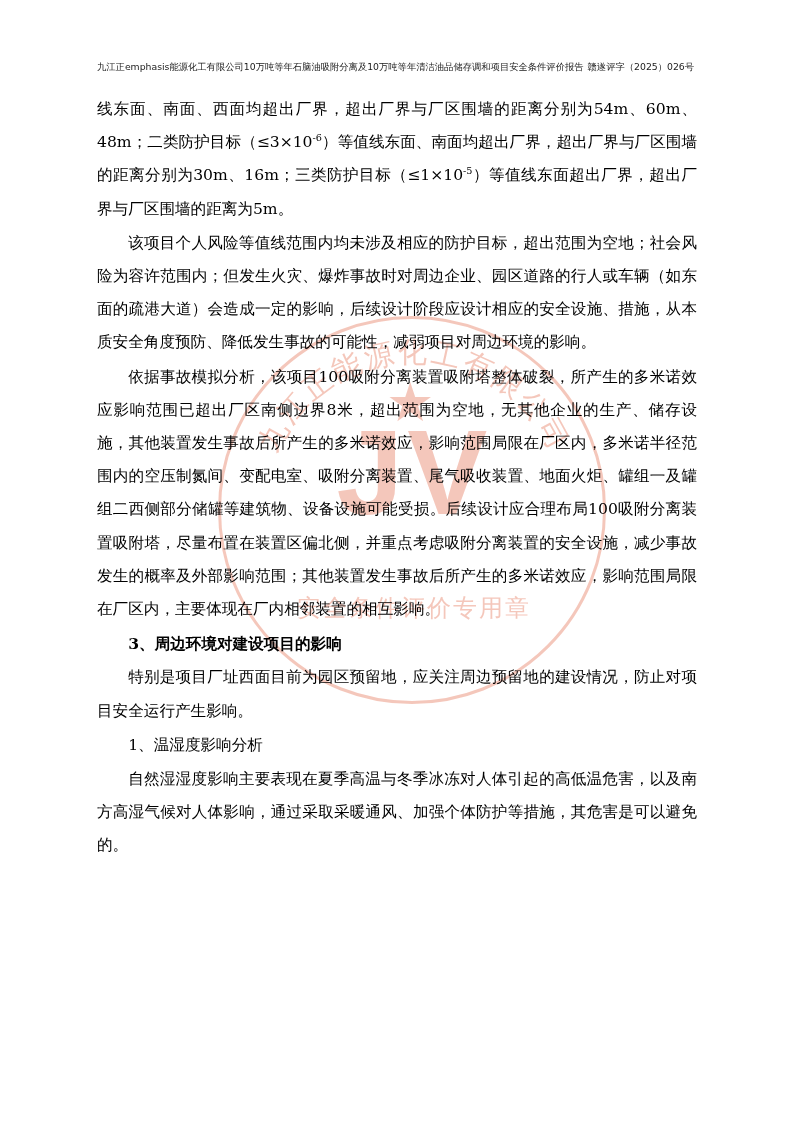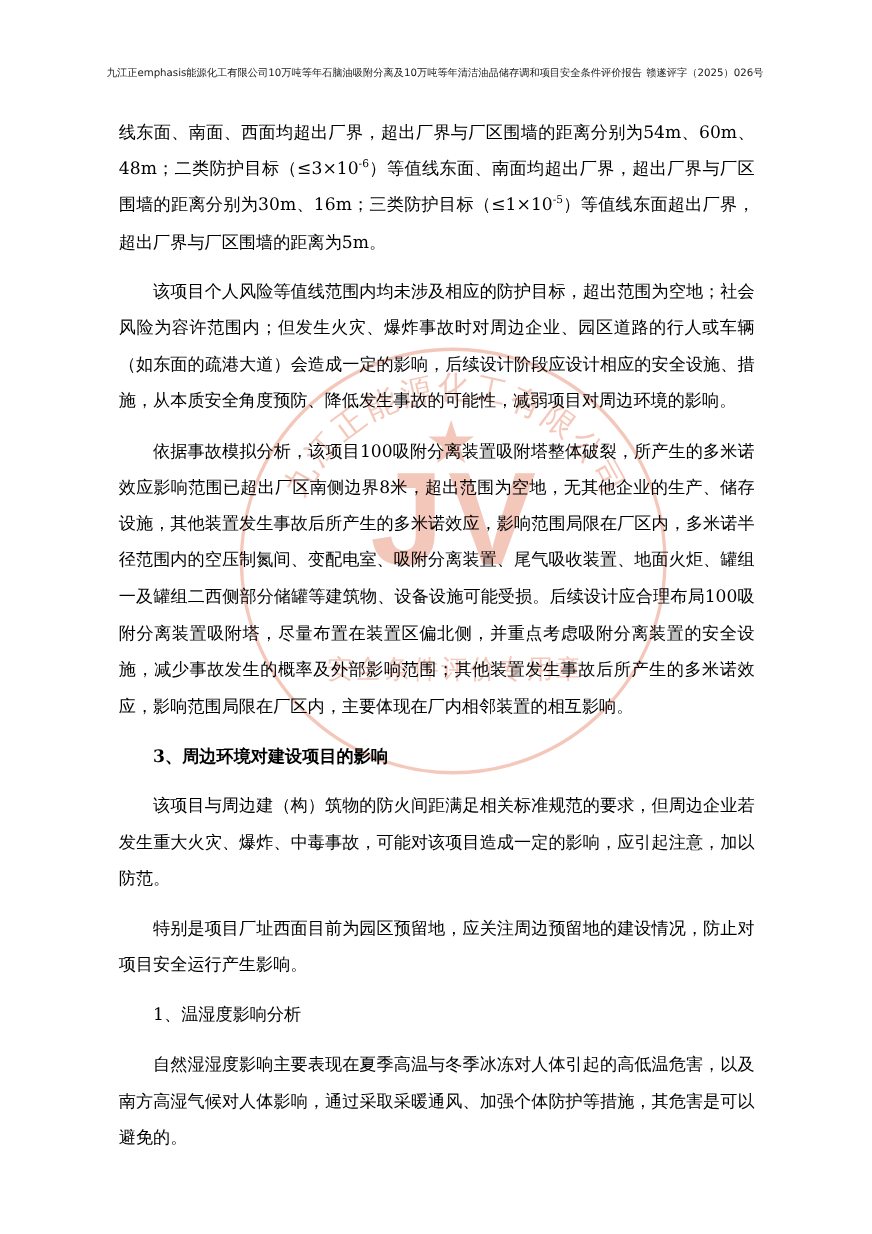--- a/index.html
+++ b/index.html
@@ -46,21 +46,21 @@
     top: 92px;
     left: 96px;
     width: 602px;
     font-size: 15.6px;
     line-height: 33.2px;
     text-align: justify;
     text-justify: inter-ideograph;
     color: #000000;
   }
   .content p {
-    margin: 12px;
+    margin: 1px;
     padding: 0;
   }
   .indent2 {
     text-indent: 2em;
   }
   .noindent {
     text-indent: 0;
   }
   .heading-num {
     text-indent: 2em;
@@ -183,21 +183,20 @@
   <div class="content">
 
     <p class="noindent"><span>线东面、南面、西面均超出厂界，超出厂界与厂区围墙的距离分别为54m、60m、48m；二类防护目标（≤3×10</span><sup>-6</sup><span>）等值线东面、南面均超出厂界，超出厂界与厂区围墙的距离分别为30m、16m；三类防护目标（≤1×10</span><sup>-5</sup><span>）等值线东面超出厂界，超出厂界与厂区围墙的距离为5m。</span></p>
 
     <p class="indent2">该项目个人风险等值线范围内均未涉及相应的防护目标，超出范围为空地；社会风险为容许范围内；但发生火灾、爆炸事故时对周边企业、园区道路的行人或车辆（如东面的疏港大道）会造成一定的影响，后续设计阶段应设计相应的安全设施、措施，从本质安全角度预防、降低发生事故的可能性，减弱项目对周边环境的影响。</p>
 
     <p class="indent2">依据事故模拟分析，该项目100吸附分离装置吸附塔整体破裂，所产生的多米诺效应影响范围已超出厂区南侧边界8米，超出范围为空地，无其他企业的生产、储存设施，其他装置发生事故后所产生的多米诺效应，影响范围局限在厂区内，多米诺半径范围内的空压制氮间、变配电室、吸附分离装置、尾气吸收装置、地面火炬、罐组一及罐组二西侧部分储罐等建筑物、设备设施可能受损。后续设计应合理布局100吸附分离装置吸附塔，尽量布置在装置区偏北侧，并重点考虑吸附分离装置的安全设施，减少事故发生的概率及外部影响范围；其他装置发生事故后所产生的多米诺效应，影响范围局限在厂区内，主要体现在厂内相邻装置的相互影响。</p>
 
     <p class="heading-num">3、周边环境对建设项目的影响</p>
 
-    <p class="indent2">该项目与周边建（构）筑物的防火间距满足相关标准规范的要求，但周边企业若发生重大火灾、爆炸、中毒事故，可能对该项目造成一定的影响，应引起注意，加以防范。</p>
 
     <p class="indent2">特别是项目厂址西面目前为园区预留地，应关注周边预留地的建设情况，防止对项目安全运行产生影响。</p>
 
 
     <p class="indent2">1、温湿度影响分析</p>
 
     <p class="indent2">自然湿湿度影响主要表现在夏季高温与冬季冰冻对人体引起的高低温危害，以及南方高湿气候对人体影响，通过采取采暖通风、加强个体防护等措施，其危害是可以避免的。</p>
 
   </div>
 

